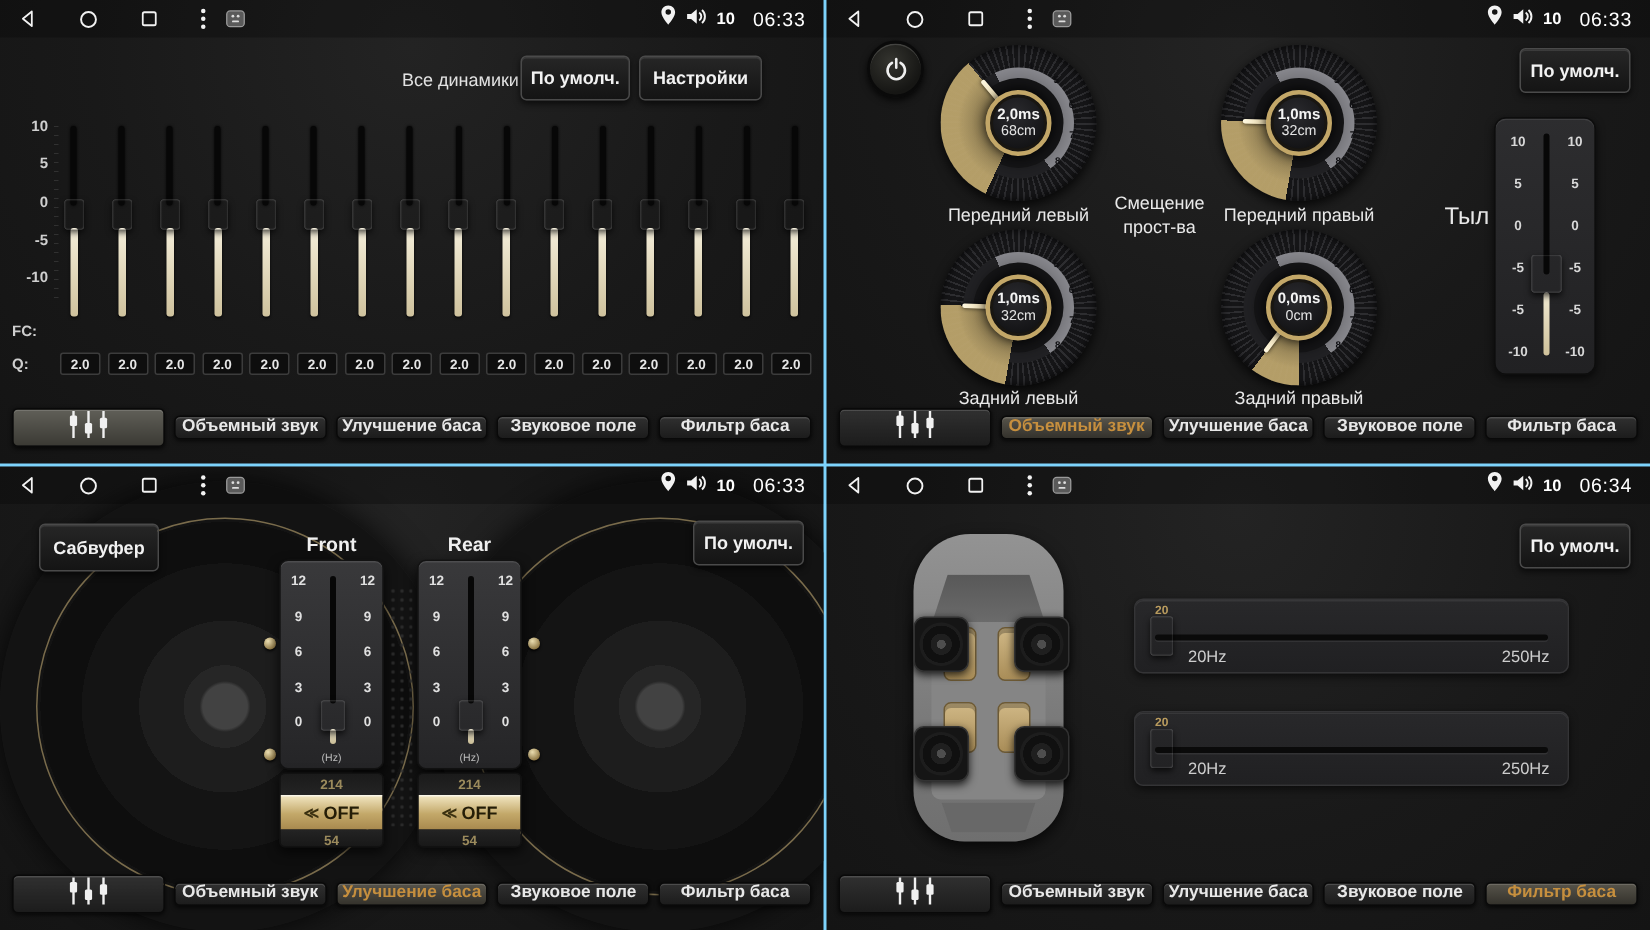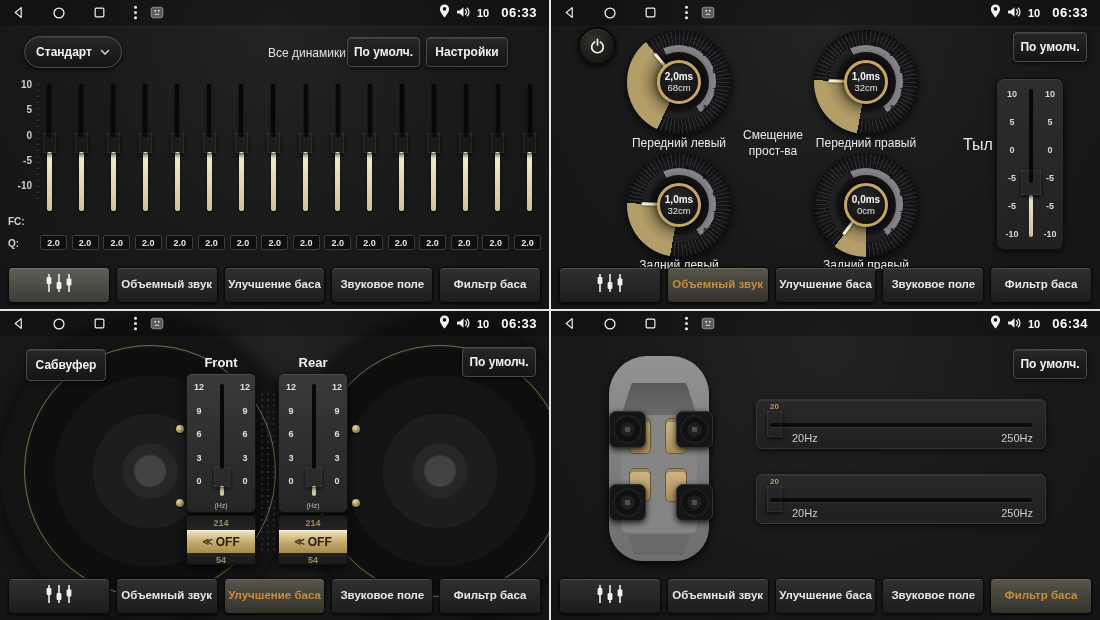--- a/index.html
+++ b/index.html
@@ -1,34 +1,34 @@
 <!DOCTYPE html>
 <html><head>
 <meta charset="utf-8">
 <style>
   html,body{margin:0;padding:0;background:#000;}
   *{box-sizing:border-box;}
   body{font-family:"Liberation Sans", sans-serif; -webkit-font-smoothing:antialiased;}
-  .screen{width:1100px;height:620px;display:grid;grid-template-columns:549px 549px;grid-template-rows:309px 309px;gap:2px;background:#e5e5e5;}
+  .screen{width:1100px;height:620px;display:grid;grid-template-columns:549px 549px;grid-template-rows:309px 309px;gap:2px;background:#7dd3fc;}
   .quad{position:relative;overflow:hidden;background:
     radial-gradient(ellipse at 50% 10%, #232323 0%, #191919 55%, #141414 100%);}
   
   .q-status{position:absolute;left:0;top:0;right:0;height:25px;display:flex;align-items:center;padding:0 12px;background:rgba(0,0,0,.25);}
   .sb-ic{display:inline-flex;align-items:center;justify-content:center;margin-right:27px;}
   .sb-ic.tight{margin-right:12px;}
   .sb-right{margin-left:auto;display:flex;align-items:center;gap:6px;}
   .sb-vol{color:#fff;font-size:11px;font-weight:bold;margin-right:6px;}
-  .sb-time{color:#fff;font-size:13px;font-weight:bold;letter-spacing:.5px;}
+  .sb-time{color:#fff;font-size:13px;font-weight:normal;letter-spacing:.5px;}
   
   .btn{position:absolute;display:flex;align-items:center;justify-content:center;color:#f2f2f2;font-size:12px;font-weight:bold;
     background:linear-gradient(180deg,#262626,#141414);border:1px solid #4a4a4a;border-radius:4px;
     box-shadow:inset 0 1px 0 rgba(255,255,255,.10), 0 2px 4px rgba(0,0,0,.6);}
   .pill{border-radius:16px;gap:8px;}
   
-  .tabbar{position:absolute;left:8px;right:8px;bottom:6px;height:36px;display:flex;gap:6px;}
+  .tabbar{position:absolute;left:8px;right:8px;bottom:6px;height:36px;display:flex;gap:6px;align-items:center;}
   .tab{flex:1;display:flex;align-items:center;justify-content:center;text-align:center;border-radius:4px;cursor:default;
     background:linear-gradient(180deg,#303030,#1c1c1c);border:1px solid #090909;
     box-shadow:inset 0 1px 0 rgba(255,255,255,.14), 0 1px 3px rgba(0,0,0,.7);
     color:#e8e8e8;font-size:11.5px;line-height:1.15;font-weight:bold;}
   .tab.active{background:linear-gradient(180deg,#57544b,#34322c);color:#c68f3e;}
   .tab.active.iconic{background:linear-gradient(180deg,#605f58,#3b3a34);}
   
   .eq-scale{position:absolute;left:4px;top:79px;width:28px;height:112px;display:flex;flex-direction:column;justify-content:space-between;align-items:flex-end;}
   .eq-scale span{color:#cfcfcf;font-size:10px;font-weight:bold;}
   .eq-ruler{position:absolute;left:36px;top:84px;width:3px;height:118px;
@@ -174,26 +174,20 @@
           <span><svg width="15" height="12" viewBox="0 0 28 22">
               <path d="M2 8 v6 h5 l7 6 V2 L7 8 Z" fill="#f2f2f2"></path>
               <path d="M17 6 a6 6 0 0 1 0 10" fill="none" stroke="#f2f2f2" stroke-width="2.4"></path>
               <path d="M20.5 3 a10.5 10.5 0 0 1 0 16" fill="none" stroke="#f2f2f2" stroke-width="2.4"></path>
             </svg></span>
           <span class="sb-vol">10</span>
           <span class="sb-time">06:33</span>
         </span>
       </div>
 
-    <div class="btn pill" style="left:24px;top:36px;width:98px;height:32px;">
-      <span>Стандарт</span>
-      <svg width="10" height="6" viewBox="0 0 10 6">
-          <polyline points="1,1 5,5 9,1" fill="none" stroke="#cccccc" stroke-width="1.6"></polyline>
-        </svg>
-    </div>
     <div class="txt" style="left:268px;top:46px;">Все динамики</div>
     <div class="btn" style="left:347px;top:37px;width:73px;height:30px;">По умолч.</div>
     <div class="btn" style="left:426px;top:37px;width:82px;height:30px;">Настройки</div>
 
     <div class="eq-scale" id="eq-scale">
         <span>10</span>
         <span>5</span>
         <span>0</span>
         <span>-5</span>
         <span>-10</span>

